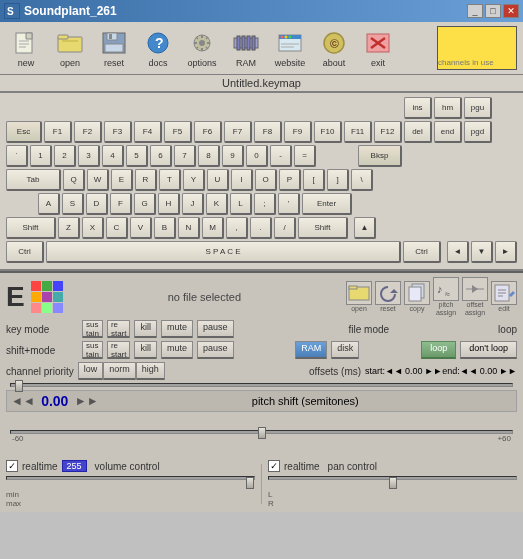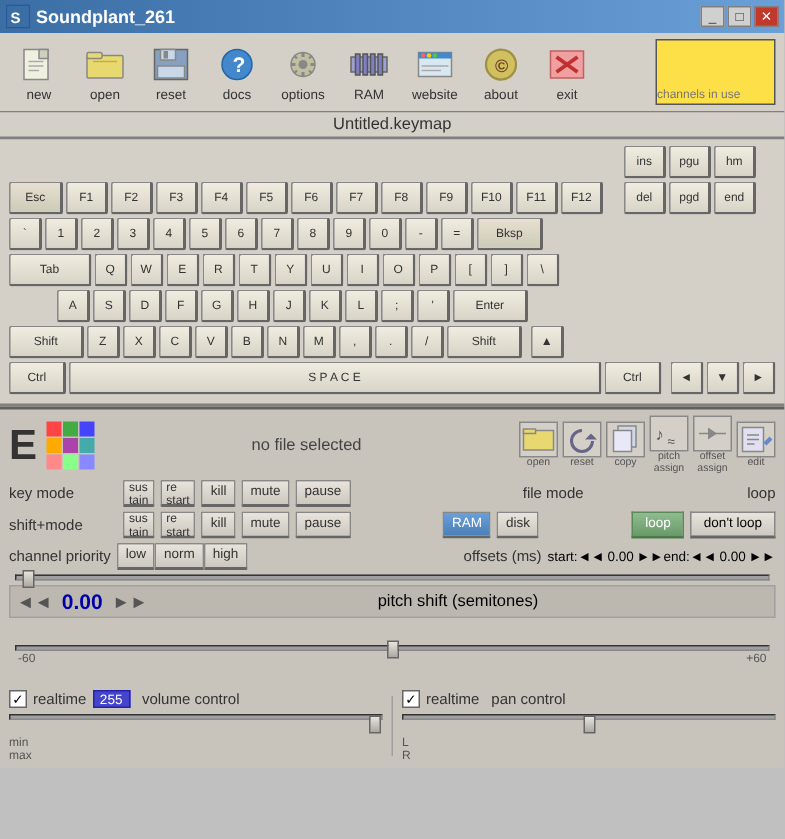--- a/index.html
+++ b/index.html
@@ -136,21 +136,21 @@
       height: 22px;
       min-width: 22px;
       padding: 0 2px;
       border-radius: 2px;
     }
     .key.wider { min-width: 55px; }
     .key.space { flex: 1; }
     .key.ctrl-key { min-width: 38px; }
     .key.shift-key { min-width: 50px; }
     .key.enter-key { min-width: 50px; }
-    .key.bksp { min-width: 44px; background: linear-gradient(to bottom, #e8dfd0, #ccccb8); }
+    .key.bksp { min-width: 44px; background: linear-gradient(to bottom, #e8dfd0, #ccccb8); margin-left: 40px; }
     .key.fn-key { min-width: 28px; }
     .key.esc-key { min-width: 36px; background: linear-gradient(to bottom, #e8dfd0, #ccccb8); }
 
     
     .bottom-panel {
       background: #c8c4bc;
       padding: 4px 6px;
     }
 
     
@@ -487,31 +487,31 @@
     <div class="key fn-key">F3</div>
     <div class="key fn-key">F4</div>
     <div class="key fn-key">F5</div>
     <div class="key fn-key">F6</div>
     <div class="key fn-key">F7</div>
     <div class="key fn-key">F8</div>
     <div class="key fn-key">F9</div>
     <div class="key fn-key">F10</div>
     <div class="key fn-key">F11</div>
     <div class="key fn-key">F12</div>
-    <div style="display:flex;flex-direction:column;gap:2px;margin-left:12px">
+    <div style="display:flex;flex-direction:column;gap:2px;margin-left:0">
       <div class="key" style="min-width:28px">ins</div>
       <div class="key" style="min-width:28px">del</div>
+    </div>
+    <div style="display:flex;flex-direction:column;gap:2px">
+      <div class="key" style="min-width:28px">hm</div>
+      <div class="key" style="min-width:28px">end</div>
     </div>
     <div style="display:flex;flex-direction:column;gap:2px">
       <div class="key" style="min-width:28px">pgu</div>
       <div class="key" style="min-width:28px">pgd</div>
-    </div>
-    <div style="display:flex;flex-direction:column;gap:2px">
-      <div class="key" style="min-width:28px">hm</div>
-      <div class="key" style="min-width:28px">end</div>
     </div>
   </div>
 
   <div class="key-row">
     <div class="key">`</div>
     <div class="key">1</div>
     <div class="key">2</div>
     <div class="key">3</div>
     <div class="key">4</div>
     <div class="key">5</div>

